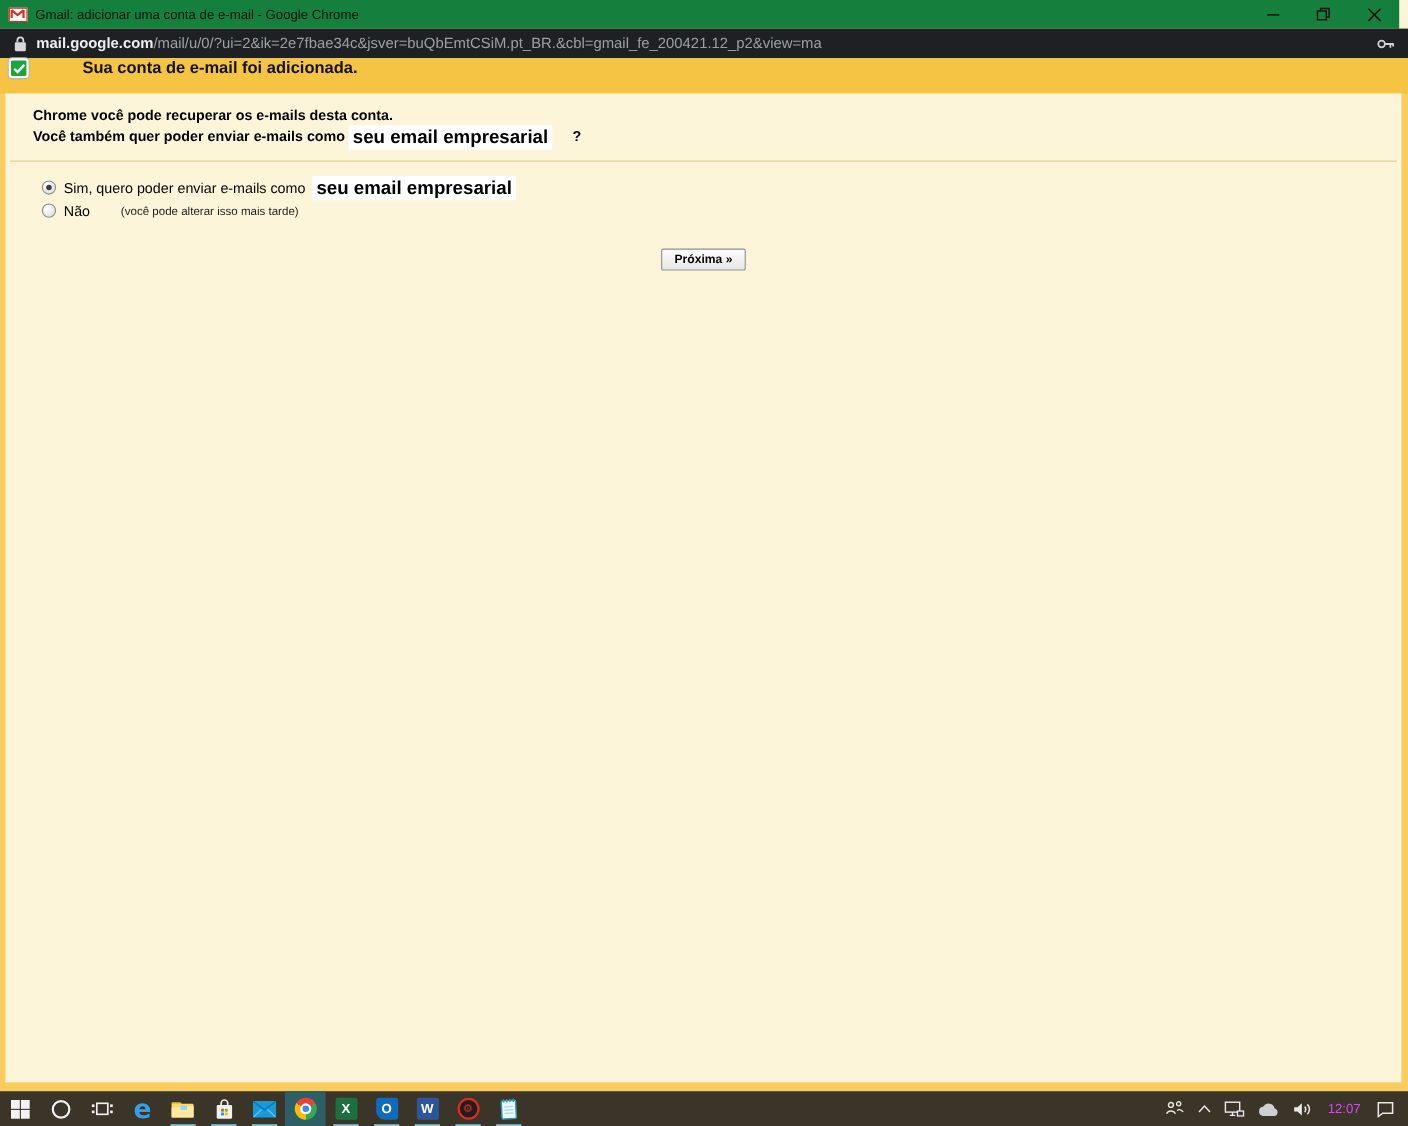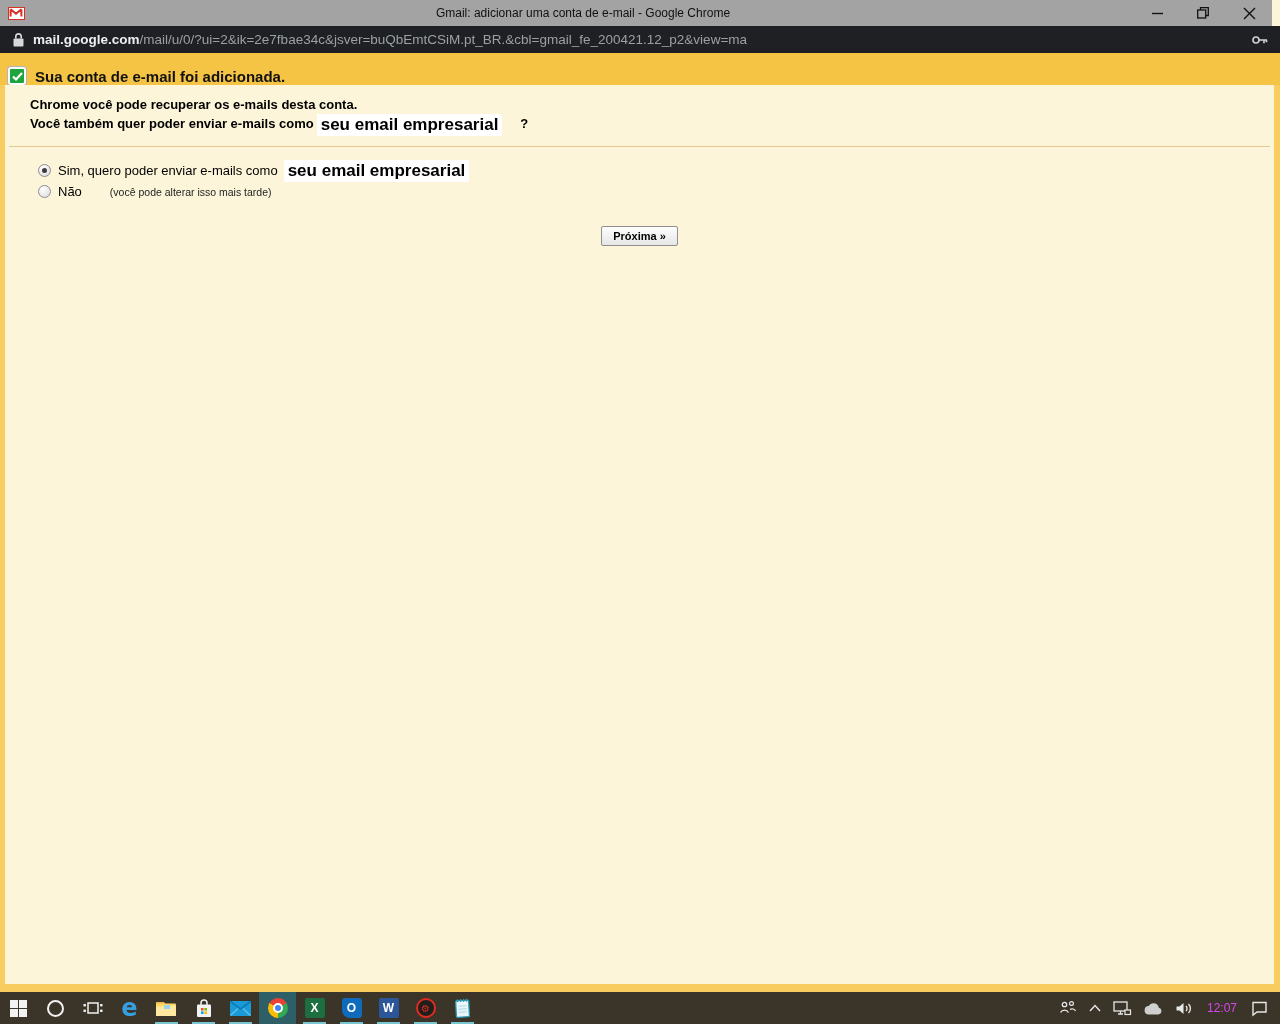--- a/index.html
+++ b/index.html
@@ -1,37 +1,37 @@
 <!DOCTYPE html>
 <html><head>
 <meta charset="utf-8">
 <style>
   * { margin:0; padding:0; box-sizing:border-box; }
   html,body { width:1280px; height:1024px; overflow:hidden; font-family:"Liberation Sans", sans-serif; }
   body { position:relative; background:#fdf5d9; }
 
   
-  .titlebar { position:absolute; top:0; left:0; right:8px; height:26px; background:#a3a3a3; display:flex; align-items:center;text-align:center; }
+  .titlebar { position:absolute; top:0; left:0; right:8px; height:26px; background:#15803d; display:flex; align-items:center; }
   .favicon { width:17px; height:13px; margin-left:8px; background:#fff; border:1.5px solid #d93025; position:relative; flex:0 0 auto; }
   .favicon svg { position:absolute; inset:0; }
   .win-title { font-size:12px; color:#111; margin-left:7px; flex:1 1 auto; white-space:nowrap; overflow:hidden; }
   .win-controls { display:flex; height:100%; }
   .win-btn { width:46px; height:100%; display:flex; align-items:center; justify-content:center; }
   .win-btn svg { display:block; }
 
   
   .urlbar { position:absolute; top:26px; left:0; right:0; height:27px; background:#1f2023; display:flex; align-items:center; }
   .lock-icon { margin-left:13px; flex:0 0 auto; }
   .url-text { margin-left:9px; font-size:13.5px; color:#9aa0a6; white-space:nowrap; overflow:hidden; flex:1 1 auto; }
   .url-domain { color:#eceef1; font-weight:bold; }
   .key-icon { margin-right:12px; flex:0 0 auto; }
 
   
   .page { position:absolute; top:53px; left:0; right:0; bottom:32px; background:#f8cc5f; padding:0 6px 8px 5px; }
-  .banner { height:32px; margin:0 -6px 0 -5px; background:#f5c444; display:flex; align-items:flex-end; }
+  .banner { height:32px; margin:0 -6px 0 -5px; background:#f5c444; display:flex; align-items:flex-start;gap:40px; }
   .check-icon { width:18px; height:18px; margin-left:8px; background:#1ea43c; border:2px solid #fff; border-radius:3px; box-shadow:0 0 0 1px #b5b5b5; display:flex; align-items:center; justify-content:center; }
   .check-icon svg { display:block; }
   .banner-text { margin-left:9px; font-size:15px; font-weight:bold; color:#111; }
 
   .content { background:#fdf5d9; height:calc(100% - 32px); position:relative; }
   .intro-line { padding:12px 0 0 25px; font-size:13px; font-weight:bold; color:#000; }
   .question-line { padding:2px 0 0 25px; font-size:13px; font-weight:bold; color:#000; }
   .email-box { display:inline-block; background:#ffffff; font-size:17px; font-weight:bold; color:#000; padding:1px 4px 1px 4px; min-width:132px; vertical-align:middle; margin-left:3px; }
   .email-box.wide { min-width:158px; margin-left:6px; }
   .q-mark { margin-left:18px; font-weight:bold; }

